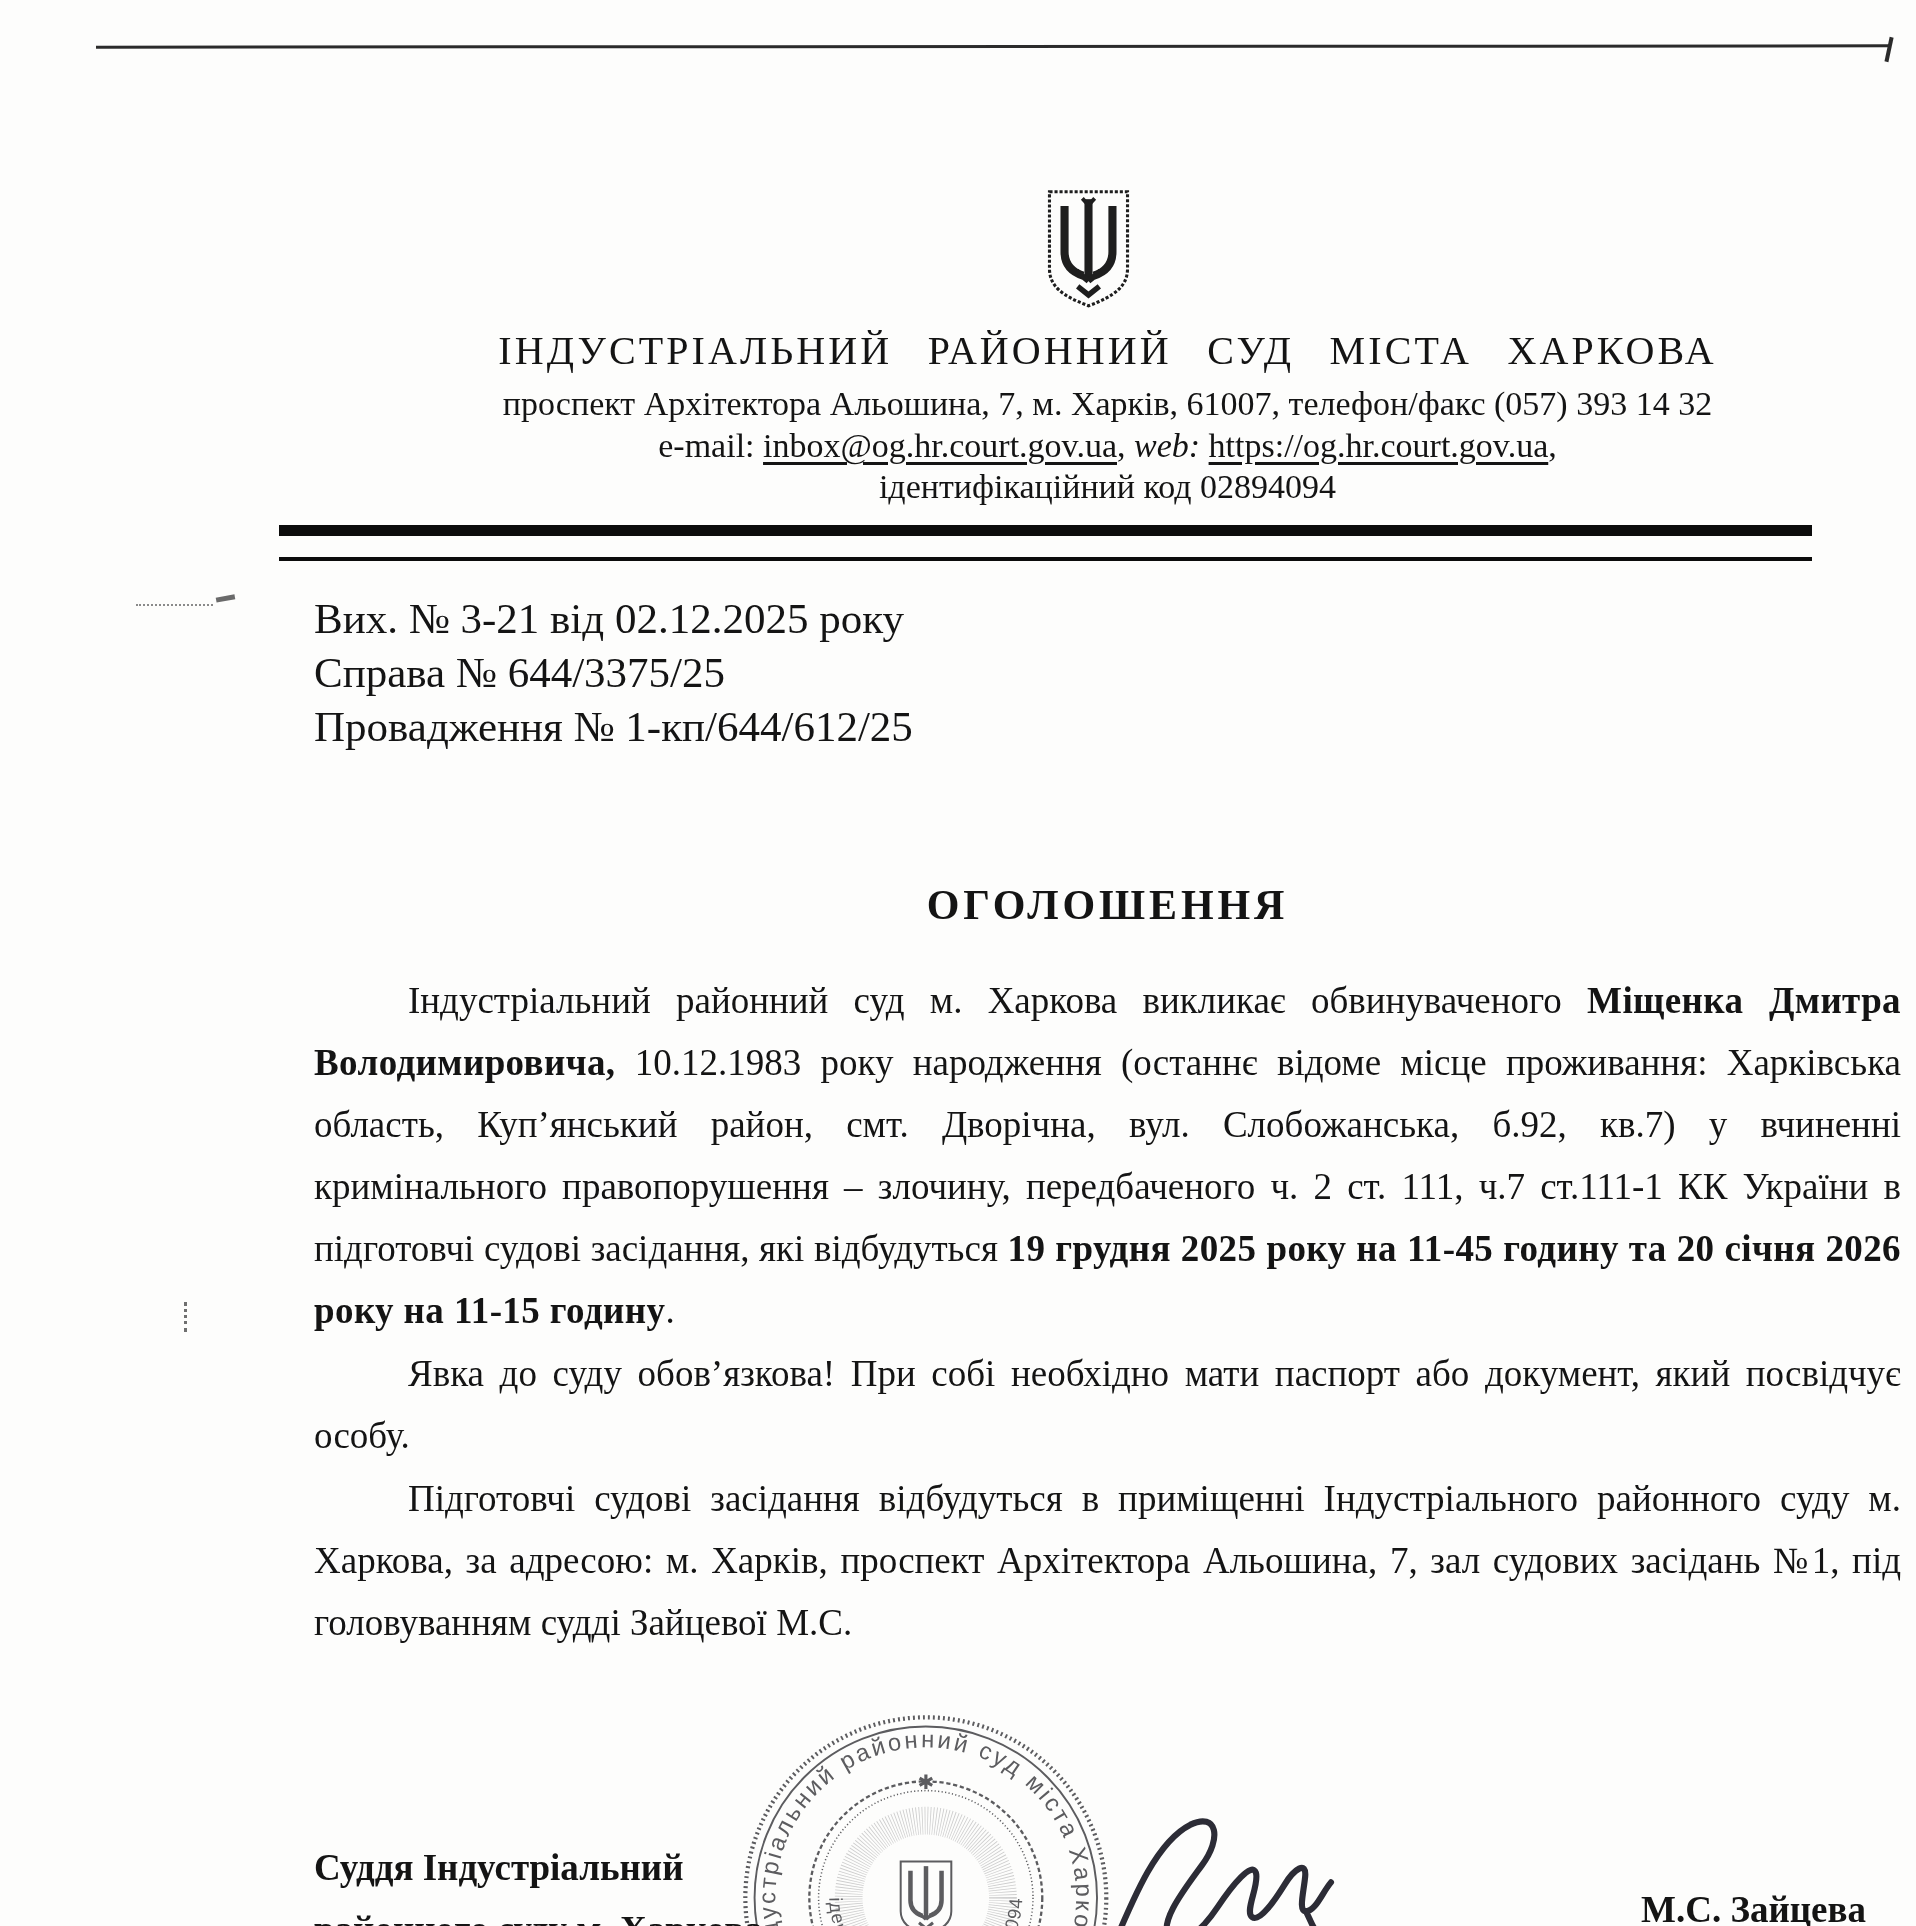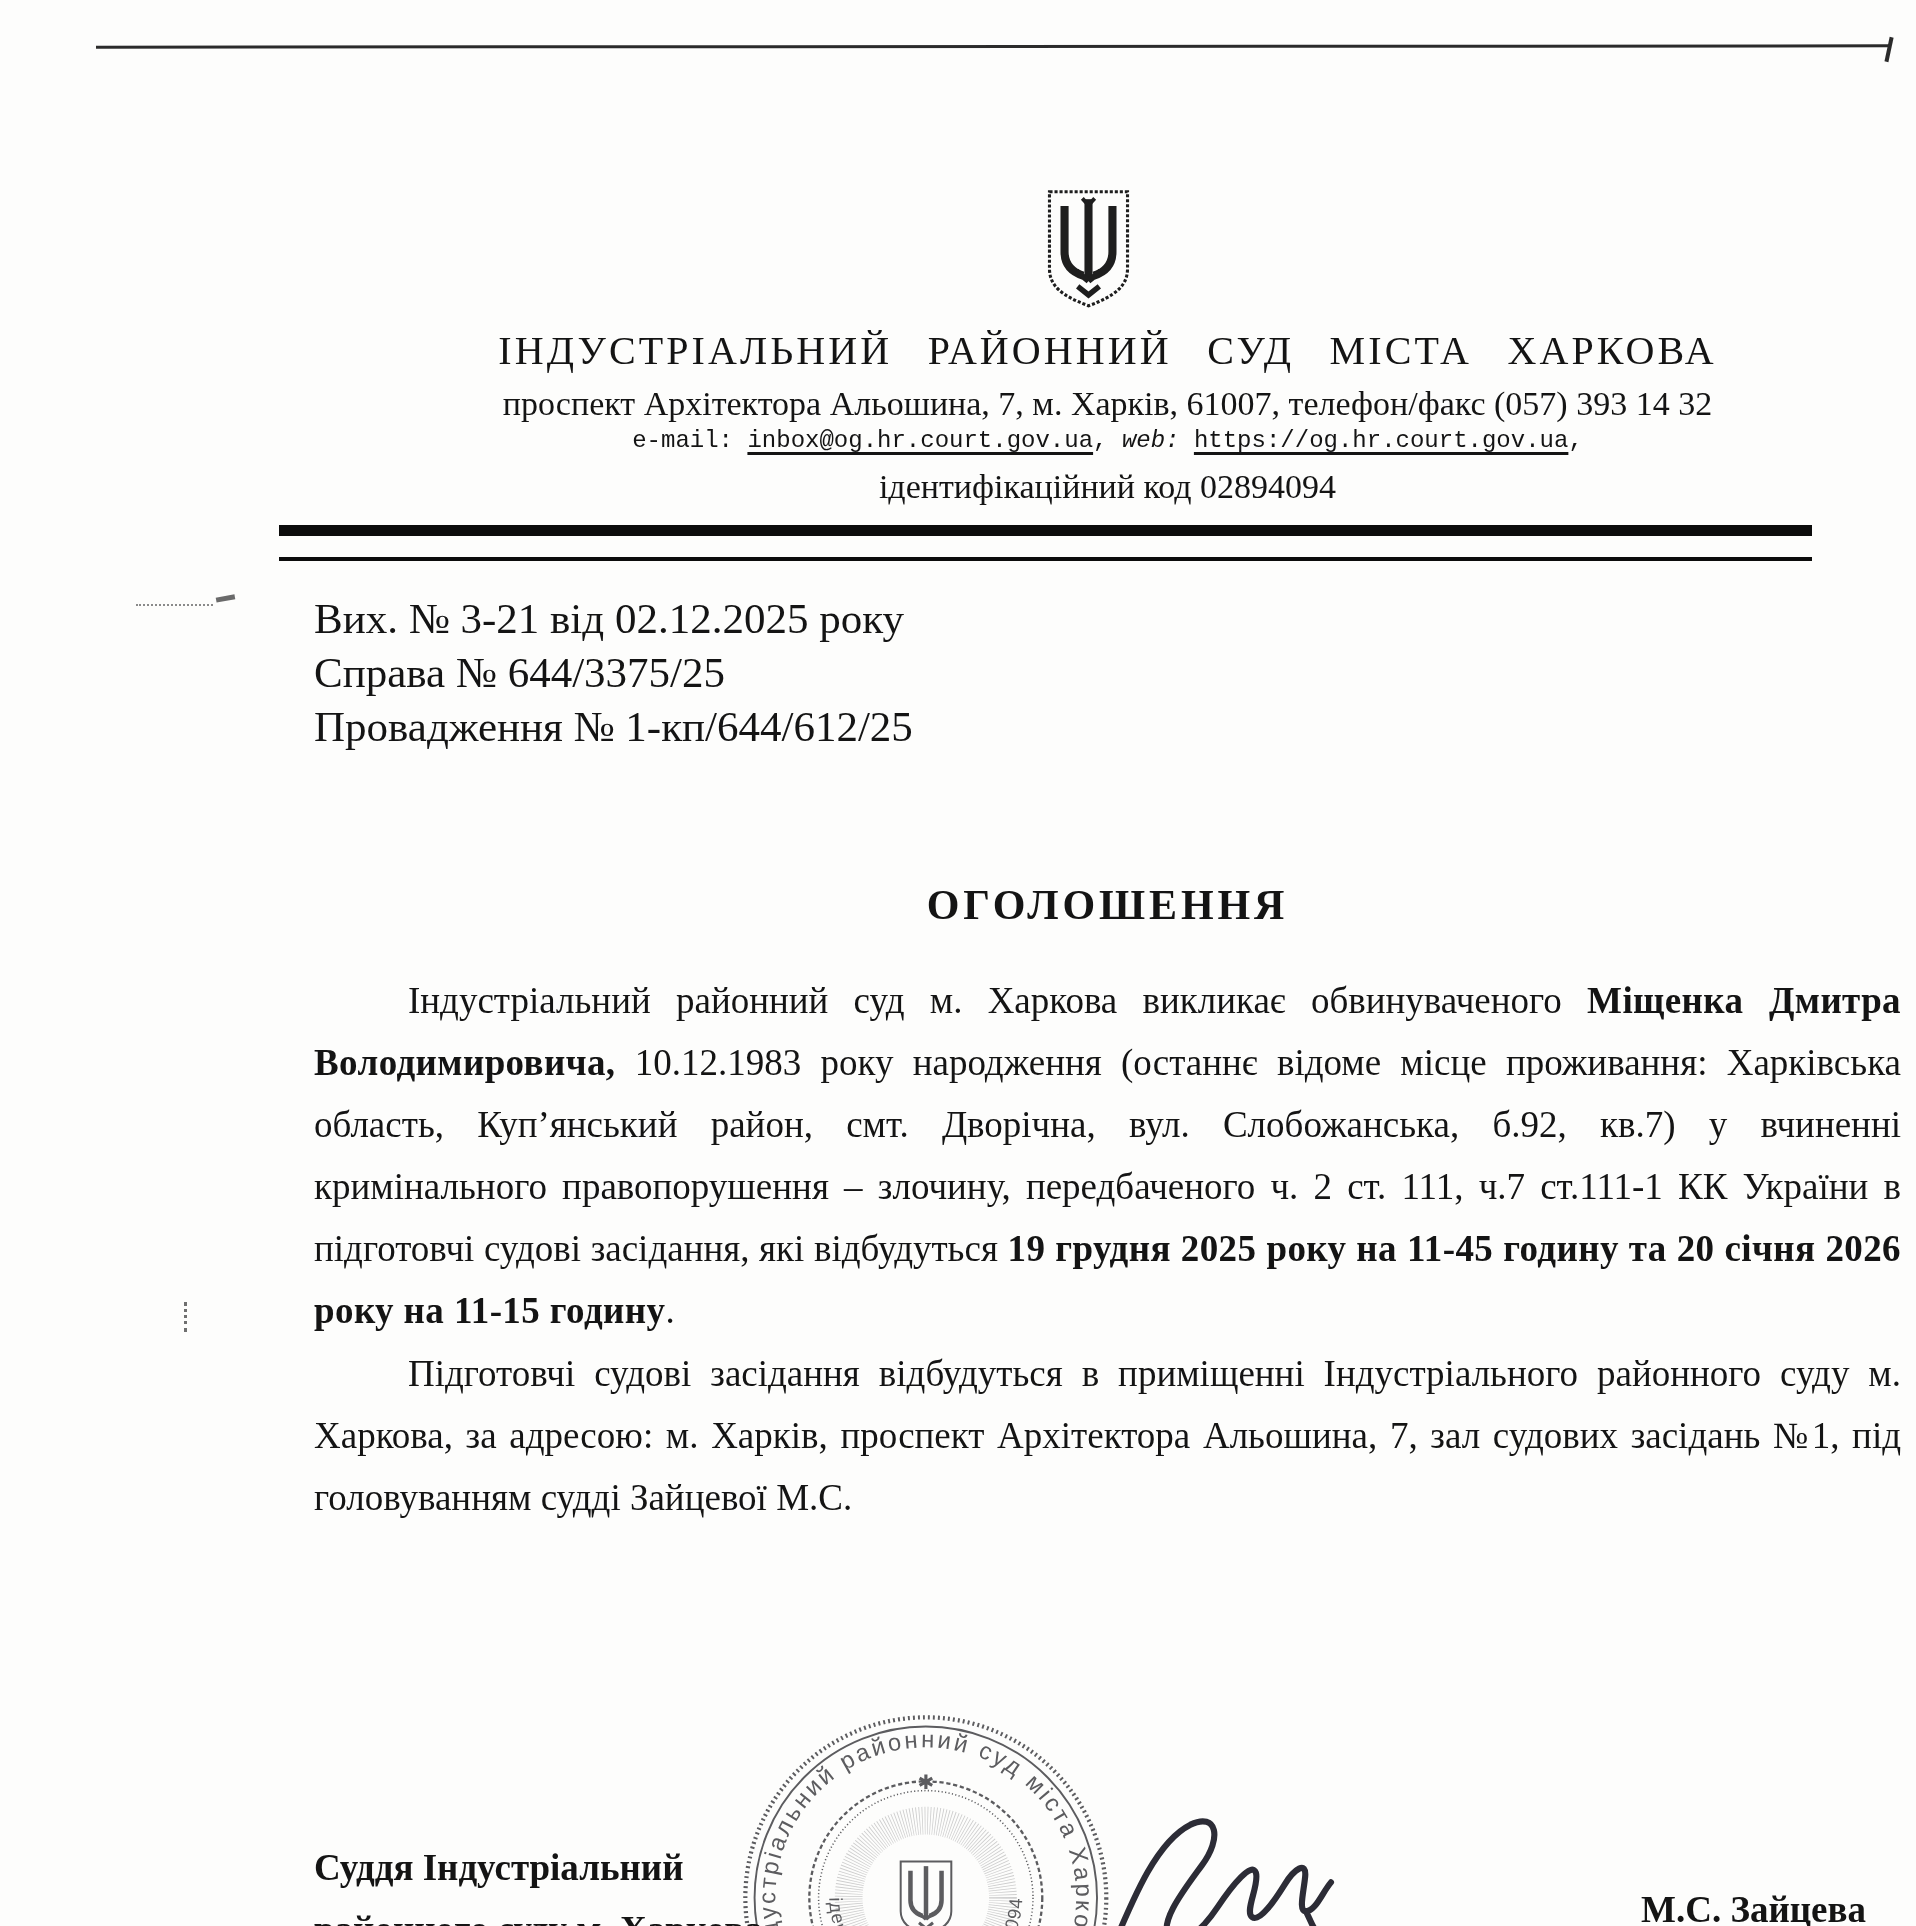--- a/index.html
+++ b/index.html
@@ -16,21 +16,21 @@
   .top-line{left:96px;top:45px;width:1795px;height:3.1px;transform:rotate(-0.04deg);}
   .top-tick{left:1887px;top:37px;width:3.9px;height:25.4px;transform:rotate(12deg);}
   .dots1{left:136px;top:604px;width:77px;height:0;background:none;border-top:2.7px dotted #8a8a8a;}
   .dash1{left:216px;top:596px;width:18.5px;height:5px;background:#6a6a6a;transform:rotate(-10deg);}
   .dots2{left:184px;top:1302px;width:0;height:30px;background:none;border-left:3.1px dotted #6f6f6f;}
   
   .emblem{position:absolute;left:1046px;top:188px;}
   .hline{position:absolute;left:314px;width:1587px;text-align:center;white-space:nowrap;}
   .court-name{top:327px;font-size:40px;letter-spacing:3.1px;word-spacing:22.3px;}
   .addr{top:385px;font-size:34px;}
-  .contact{top:427px;font-size:24px;font-family:Liberation Mono, monospace;}
+  .contact{top:427px;font-size:34px;}
   .contact .lnk{text-decoration:underline;text-decoration-thickness:2.7px;text-underline-offset:5px;}
   .contact .it{font-style:italic;}
   .idcode{top:468px;font-size:34px;}
   .bar-thick{position:absolute;left:279px;top:525px;width:1533px;height:11.2px;background:#0c0c0c;}
   .bar-thin{position:absolute;left:279px;top:557px;width:1533px;height:3.5px;background:#0c0c0c;}
   
   .refs{position:absolute;left:314px;top:592px;font-size:43px;line-height:54px;}
   
   .doc-title{position:absolute;left:314px;top:865px;width:1587px;text-align:center;
     font-size:42px;font-weight:bold;letter-spacing:3.9px;margin-top:16px;}
@@ -82,20 +82,21 @@
   <div class="refs">
     <div>Вих. № 3-21 від 02.12.2025 року</div>
     <div>Справа № 644/3375/25</div>
     <div>Провадження № 1-кп/644/612/25</div>
   </div>
 
   <div class="doc-title">ОГОЛОШЕННЯ</div>
 
   <div class="body">
     <p><span>Індустріальний районний суд м. Харкова викликає обвинуваченого </span><b>Міщенка Дмитра Володимировича,</b><span> 10.12.1983 року народження (останнє відоме місце проживання: Харківська область, Куп’янський район, смт. Дворічна, вул. Слобожанська, б.92, кв.7) у вчиненні кримінального правопорушення – злочину, передбаченого ч. 2 ст. 111, ч.7 ст.111-1 КК України в підготовчі судові засідання, які відбудуться </span><b>19 грудня 2025 року на 11-45 годину  та  20 січня 2026 року на 11-15 годину</b><span>.</span></p>
+    <p>Явка до суду обов’язкова! При собі необхідно мати паспорт або документ, який посвідчує особу.</p>
     <p>Підготовчі судові засідання відбудуться в приміщенні Індустріального районного суду м. Харкова, за адресою: м. Харків, проспект Архітектора Альошина, 7, зал судових засідань №1, під головуванням судді Зайцевої М.С.</p>
   </div>
 
   <svg class="seal" width="376" height="376" viewBox="0 0 975 975">
     <defs>
       <path id="arcOuter" d="M 167.5 710.7 A 390 390 0 1 1 806.5 710.7" fill="none"></path>
       <path id="arcInner" d="M 238 465.2 A 250 250 0 1 0 736 465.2" fill="none"></path>
       <path id="arcBottom" d="M 297.7 757.3 A 330 330 0 0 0 676.3 757.3" fill="none"></path>
     </defs>
     <g stroke="#46464a" fill="none">

